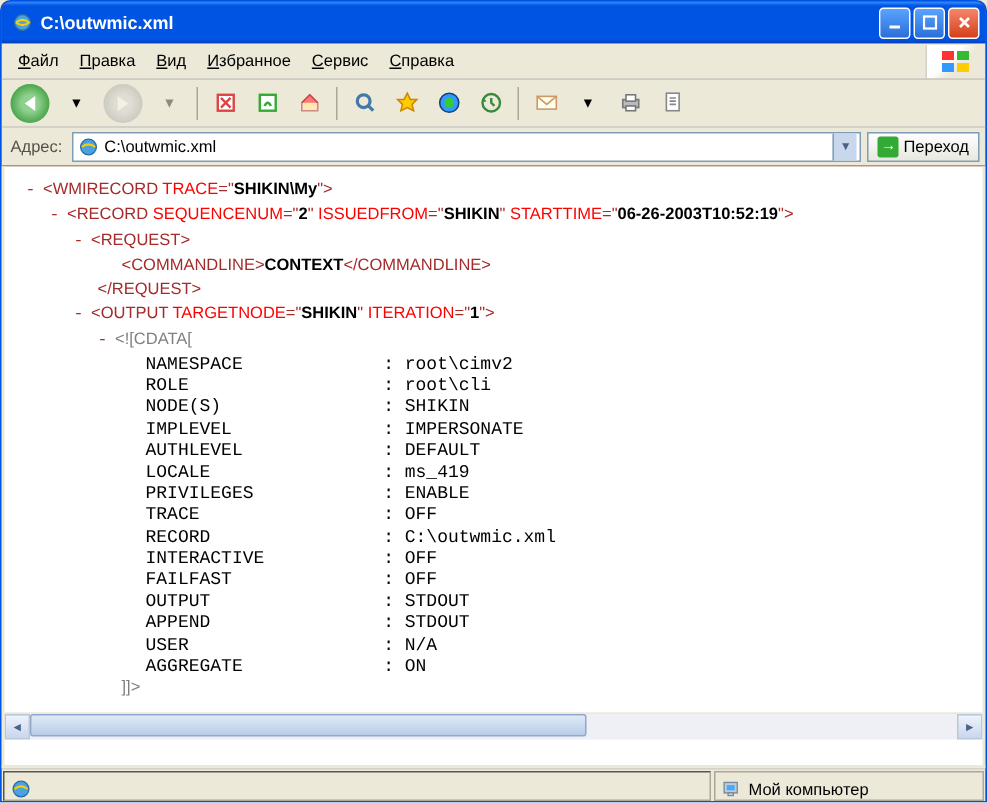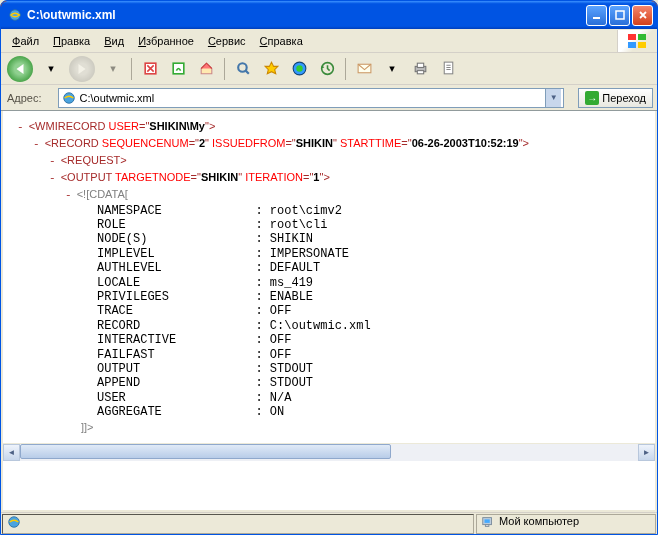--- a/index.html
+++ b/index.html
@@ -22,21 +22,21 @@
 .toolbar{height:32px;background:#ece9d8;display:flex;align-items:center;padding:0 4px;gap:4px;border-bottom:1px solid #d4d0c8}
 .tb-btn{width:24px;height:24px;display:flex;align-items:center;justify-content:center;cursor:default;border-radius:3px}
 .tb-btn.nav{width:30px;height:30px;border-radius:4px}
 .tb-btn.disabled{opacity:.4}
 .tb-sep{width:1px;height:22px;background:#aca899;margin:0 2px}
 .nav-back{background:radial-gradient(circle,#8fd08f 30%,#4ca64c 70%);border-radius:50%;width:26px;height:26px;position:relative}
 .nav-fwd{background:radial-gradient(circle,#d0d0d0 30%,#a0a0a0 70%);border-radius:50%;width:26px;height:26px;position:relative}
 .nav-back::after,.nav-fwd::after{content:"";position:absolute;top:50%;left:50%;transform:translate(-50%,-50%);width:0;height:0;border-top:5px solid transparent;border-bottom:5px solid transparent}
 .nav-back::after{border-right:7px solid #fff}
 .nav-fwd::after{border-left:7px solid #fff}
-.addrbar{height:26px;background:#ece9d8;display:flex;align-items:center;padding:0 4px;gap:14px;border-bottom:1px solid #919b9c}
+.addrbar{height:26px;background:#ece9d8;display:flex;align-items:center;padding:0 4px;gap:4px;border-bottom:1px solid #919b9c}
 .addr-label{font-size:11px;color:#565248;padding:0 2px}
 .addr-field{flex:1;height:20px;background:#fff;border:1px solid #7f9db9;display:flex;align-items:center;padding:0 2px}
 .addr-icon{width:16px;height:16px;margin-right:3px;display:flex;align-items:center;justify-content:center}
 .addr-text{flex:1;font-size:11px}
 .addr-drop{width:16px;height:18px;background:#c8d7ec;border-left:1px solid #7f9db9;display:flex;align-items:center;justify-content:center;font-size:8px;color:#4d6185}
 .go-btn{height:20px;padding:0 6px;background:linear-gradient(to bottom,#fefefe,#e8e8e0);border:1px solid #7f9db9;display:flex;align-items:center;gap:3px;font-size:11px}
 .go-arrow{width:14px;height:14px;background:#3a3;border-radius:2px;display:flex;align-items:center;justify-content:center;color:#fff;font-size:10px}
 .content{flex:1;background:#fff;overflow:auto;position:relative;border:2px solid #ece9d8;border-top:none}
 .xml-view{padding:8px 8px 8px 14px;font-family:Verdana,sans-serif;font-size:11px;line-height:1.45;white-space:nowrap}
 .toggle{color:#a52a2a;cursor:pointer;font-family:"Courier New",monospace;margin-right:2px}
@@ -45,21 +45,21 @@
 .val{color:#000;font-weight:bold}
 .txt{color:#000;font-weight:bold}
 .cdata{color:#808080;font-size:11px}
 .cdata-content{font-family:"Courier New",monospace;font-size:12px;color:#000;white-space:pre;line-height:1.2}
 .indent1{padding-left:16px}
 .indent2{padding-left:32px}
 .indent3{padding-left:48px}
 .indent4{padding-left:64px}
 .indent5{padding-left:80px}
 .statusbar{height:22px;background:#ece9d8;border-top:1px solid #d4d0c8;display:flex;align-items:center;font-size:11px}
-.status-panel{height:20px;border:1px solid #aca899;display:flex;align-items:flex-start;padding:0 4px;gap:4px;margin:0 1px}
+.status-panel{height:20px;border:1px solid #aca899;display:flex;align-items:flex-end;padding:0 4px;gap:4px;margin:0 1px}
 .status-panel.main{flex:1;border-style:inset}
 .status-panel.fixed{width:180px}
 .scroll-h{height:17px;background:#ece9d8;display:flex;align-items:center;border-top:1px solid #ece9d8}
 .scroll-btn{width:17px;height:17px;background:linear-gradient(to bottom,#eef3fb,#c8d7ec);border:1px solid #b8c7dc;display:flex;align-items:center;justify-content:center;font-size:8px;color:#4d6185}
 .scroll-track{flex:1;height:17px;background:#eef0f5;position:relative}
 .scroll-thumb{position:absolute;left:0;top:0;height:15px;width:60%;background:linear-gradient(to bottom,#e0eaf7,#b8cce8);border:1px solid #8fa8cc;border-radius:2px}
 .ie-icon{width:14px;height:14px}
 .tb-svg{width:17px;height:17px}
 </style>
 </head>
@@ -200,23 +200,25 @@
       <div class="addr-drop">▼</div>
     </div>
     <div class="go-btn">
       <div class="go-arrow">→</div>
       <span>Переход</span>
     </div>
   </div>
 
   <div class="content">
     <div class="xml-view" id="xml-view">
-        <div><span class="toggle">-</span> <span class="tag">&lt;WMIRECORD</span> <span class="attr">USER</span><span class="tag">="</span><span class="val">SHIKIN\My</span><span class="tag">"</span><span class="tag">&gt;</span></div>
+        <div><span class="toggle">-</span> <span class="tag">&lt;WMIRECORD</span> <span class="attr">TRACE</span><span class="tag">="</span><span class="val">SHIKIN\My</span><span class="tag">"</span><span class="tag">&gt;</span></div>
         <div class="indent1"><span class="toggle">-</span> <span class="tag">&lt;RECORD</span> <span class="attr">SEQUENCENUM</span><span class="tag">="</span><span class="val">2</span><span class="tag">"</span> <span class="attr">ISSUEDFROM</span><span class="tag">="</span><span class="val">SHIKIN</span><span class="tag">"</span> <span class="attr">STARTTIME</span><span class="tag">="</span><span class="val">06-26-2003T10:52:19</span><span class="tag">"</span><span class="tag">&gt;</span></div>
         <div class="indent2"><span class="toggle">-</span> <span class="tag">&lt;REQUEST&gt;</span></div>
+        <div class="indent4"><span class="tag">&lt;COMMANDLINE&gt;</span><span class="txt">CONTEXT</span><span class="tag">&lt;/COMMANDLINE&gt;</span></div>
+        <div class="indent3"><span class="tag">&lt;/REQUEST&gt;</span></div>
         <div class="indent2"><span class="toggle">-</span> <span class="tag">&lt;OUTPUT</span> <span class="attr">TARGETNODE</span><span class="tag">="</span><span class="val">SHIKIN</span><span class="tag">"</span> <span class="attr">ITERATION</span><span class="tag">="</span><span class="val">1</span><span class="tag">"</span><span class="tag">&gt;</span></div>
         <div class="indent3"><span class="toggle">-</span> <span class="cdata">&lt;![CDATA[</span></div>
         <div class="indent5 cdata-content">NAMESPACE             : root\cimv2
 ROLE                  : root\cli
 NODE(S)               : SHIKIN
 IMPLEVEL              : IMPERSONATE
 AUTHLEVEL             : DEFAULT
 LOCALE                : ms_419
 PRIVILEGES            : ENABLE
 TRACE                 : OFF

